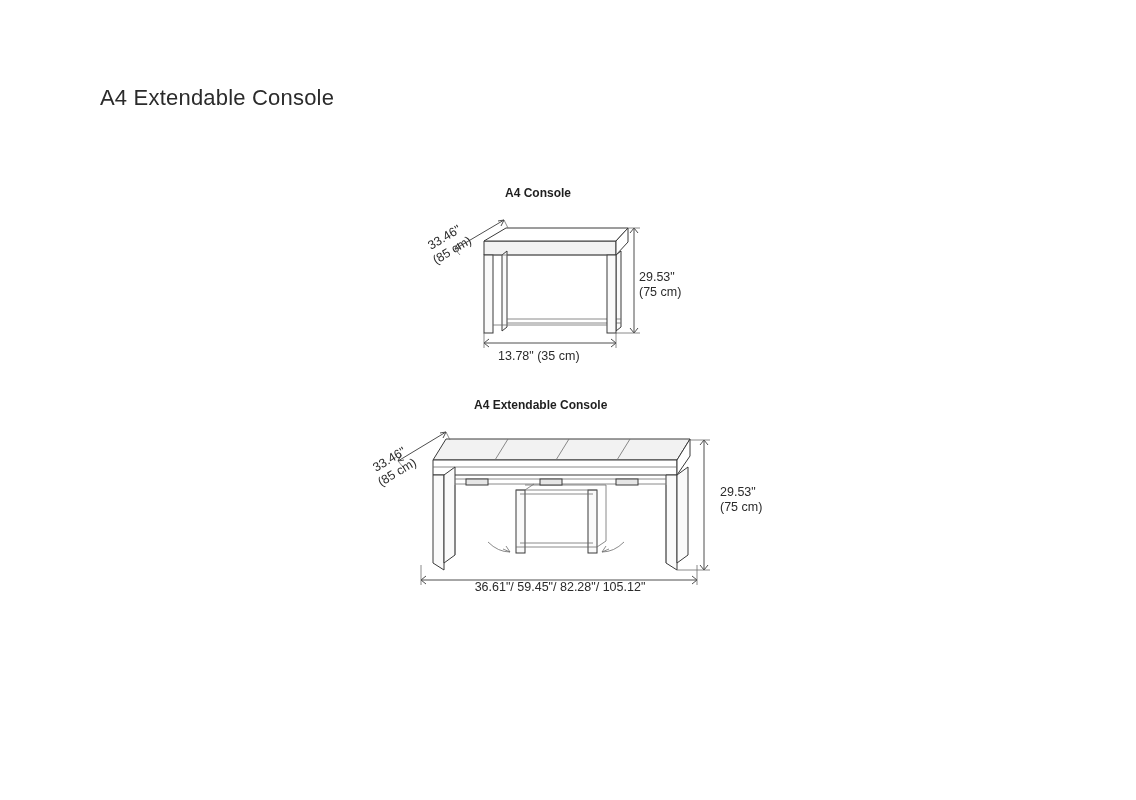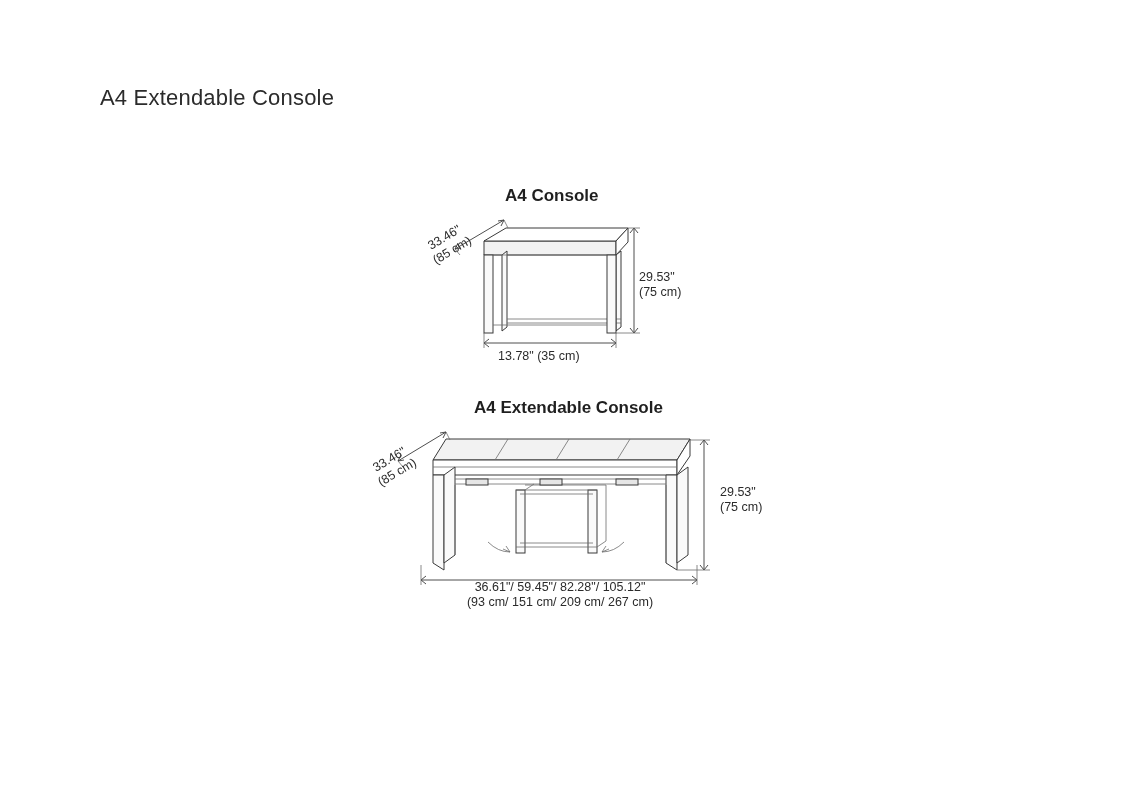--- a/index.html
+++ b/index.html
@@ -25,21 +25,21 @@
     color: #2b2b2b;
     white-space: nowrap;
   }
 
   
   .fig {
     position: absolute;
   }
   .fig-title {
     position: absolute;
-    font-size: 17px;
+    font-size: 12px;
     font-weight: bold;
     color: #1f1f1f;
     white-space: nowrap;
   }
   .dim-label {
     position: absolute;
     font-size: 12.5px;
     color: #2b2b2b;
     white-space: nowrap;
     line-height: 15px;
@@ -204,15 +204,14 @@
     <div>(85 cm)</div>
   </div>
 
   <div class="dim-label" style="left:720px;top:485px;">
     <div>29.53"</div>
     <div>(75 cm)</div>
   </div>
 
   <div class="dim-label center" style="left:420px;top:580px;width:280px;">
     <div>36.61"/ 59.45"/ 82.28"/ 105.12"</div>
-    <div>(93 cm/ 151 cm/ 209 cm/ 267 cm)</div>
   </div>
 </div>
 
 </body></html>

